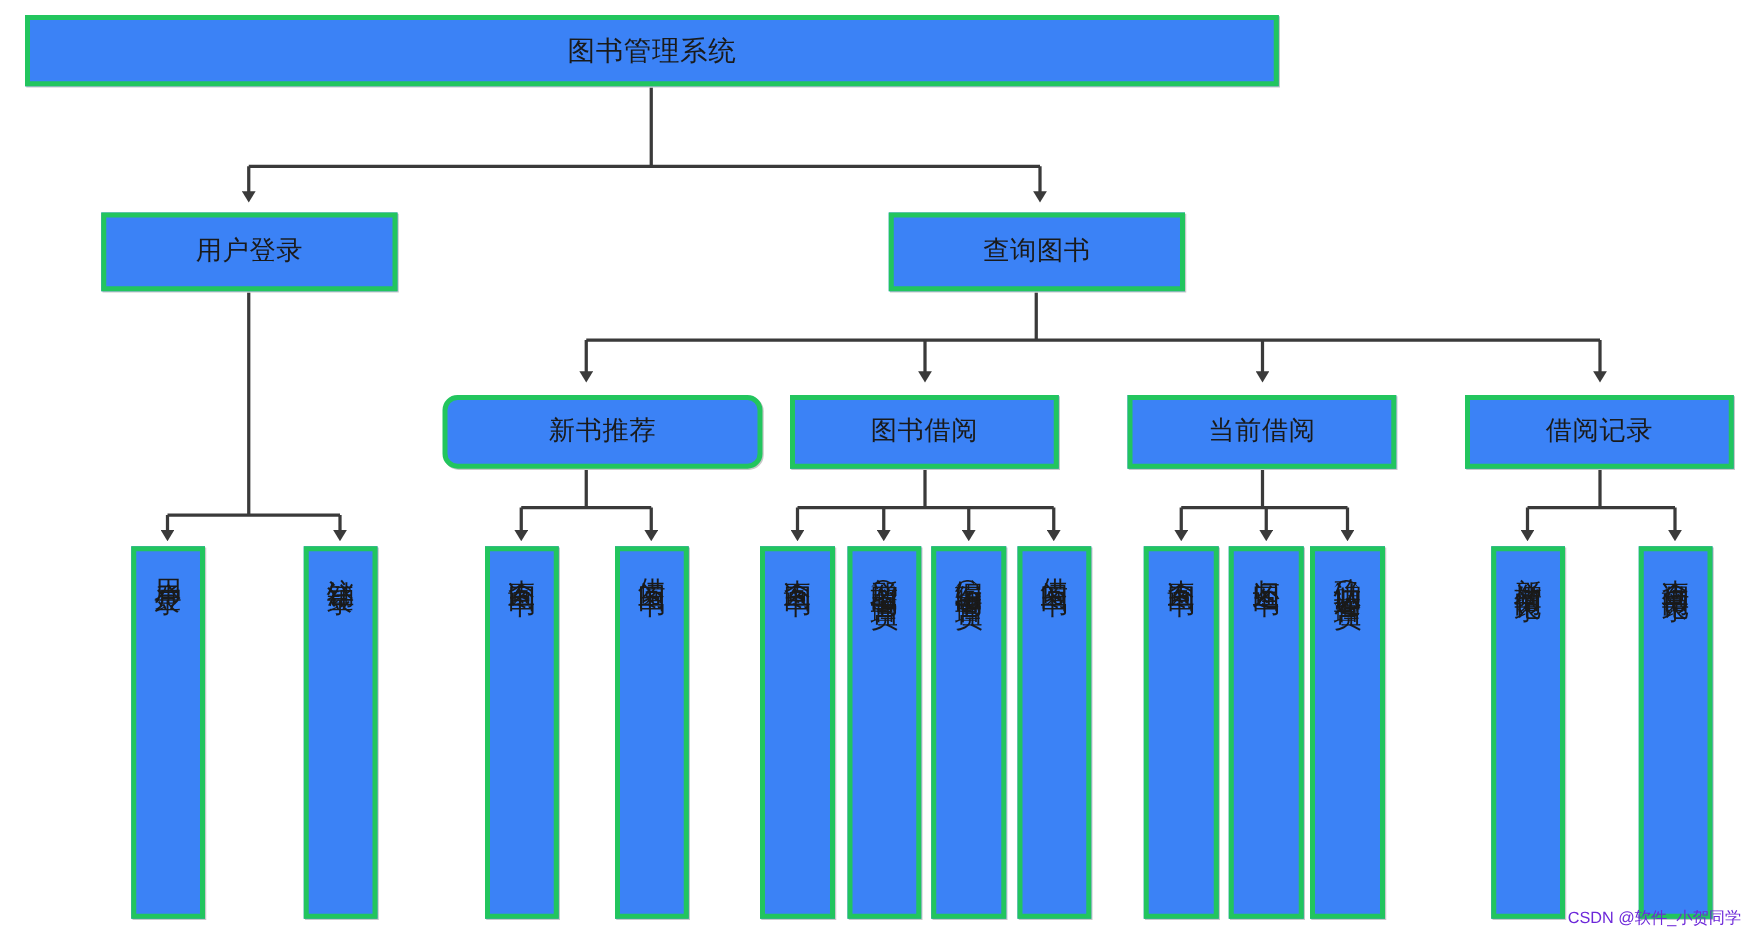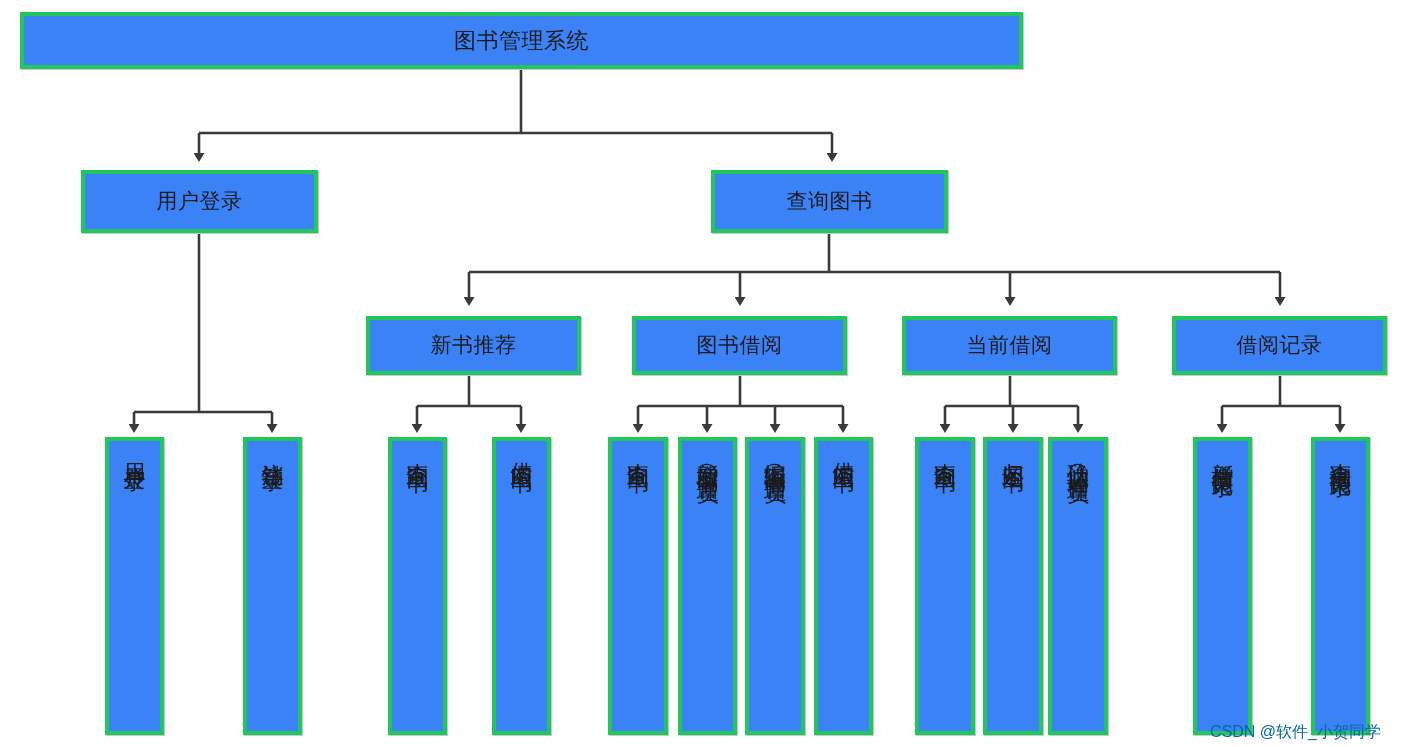--- a/index.html
+++ b/index.html
@@ -53,24 +53,24 @@
     font-size: 22px;
     letter-spacing: 3px;
     padding-top: 4px;
     max-height: 100%;
   }
   .node.root .node-label {
     font-size: 22px;
   }
   #watermark {
     position: absolute;
-    right: 24px;
+    right: 12px;
     bottom: 4px;
-    font-size: 16px;
-    color: #0369a1;
+    font-size: 13px;
+    color: #6d28d9;
     z-index: 5;
     white-space: nowrap;
     font-family: "Liberation Sans", "DejaVu Sans", sans-serif;
   }
 </style>
 </head>
 <body>
 
 <div id="canvas">
 
@@ -130,21 +130,21 @@
   </div>
 
   <div class="node horizontal" style="left:81px; top:170px; width:237px; height:63px;">
     <span class="node-label">用户登录</span>
   </div>
 
   <div class="node horizontal" style="left:711px; top:170px; width:237px; height:63px;">
     <span class="node-label">查询图书</span>
   </div>
 
-  <div class="node horizontal" style="left:366px; top:316px; width:215px; height:59px;">
+  <div class="node horizontal" style="left:354px; top:316px; width:256px; height:59px;border-radius:12px;">
     <span class="node-label">新书推荐</span>
   </div>
 
   <div class="node horizontal" style="left:632px; top:316px; width:215px; height:59px;">
     <span class="node-label">图书借阅</span>
   </div>
 
   <div class="node horizontal" style="left:902px; top:316px; width:215px; height:59px;justify-content:center;">
     <span class="node-label">当前借阅</span>
   </div>

